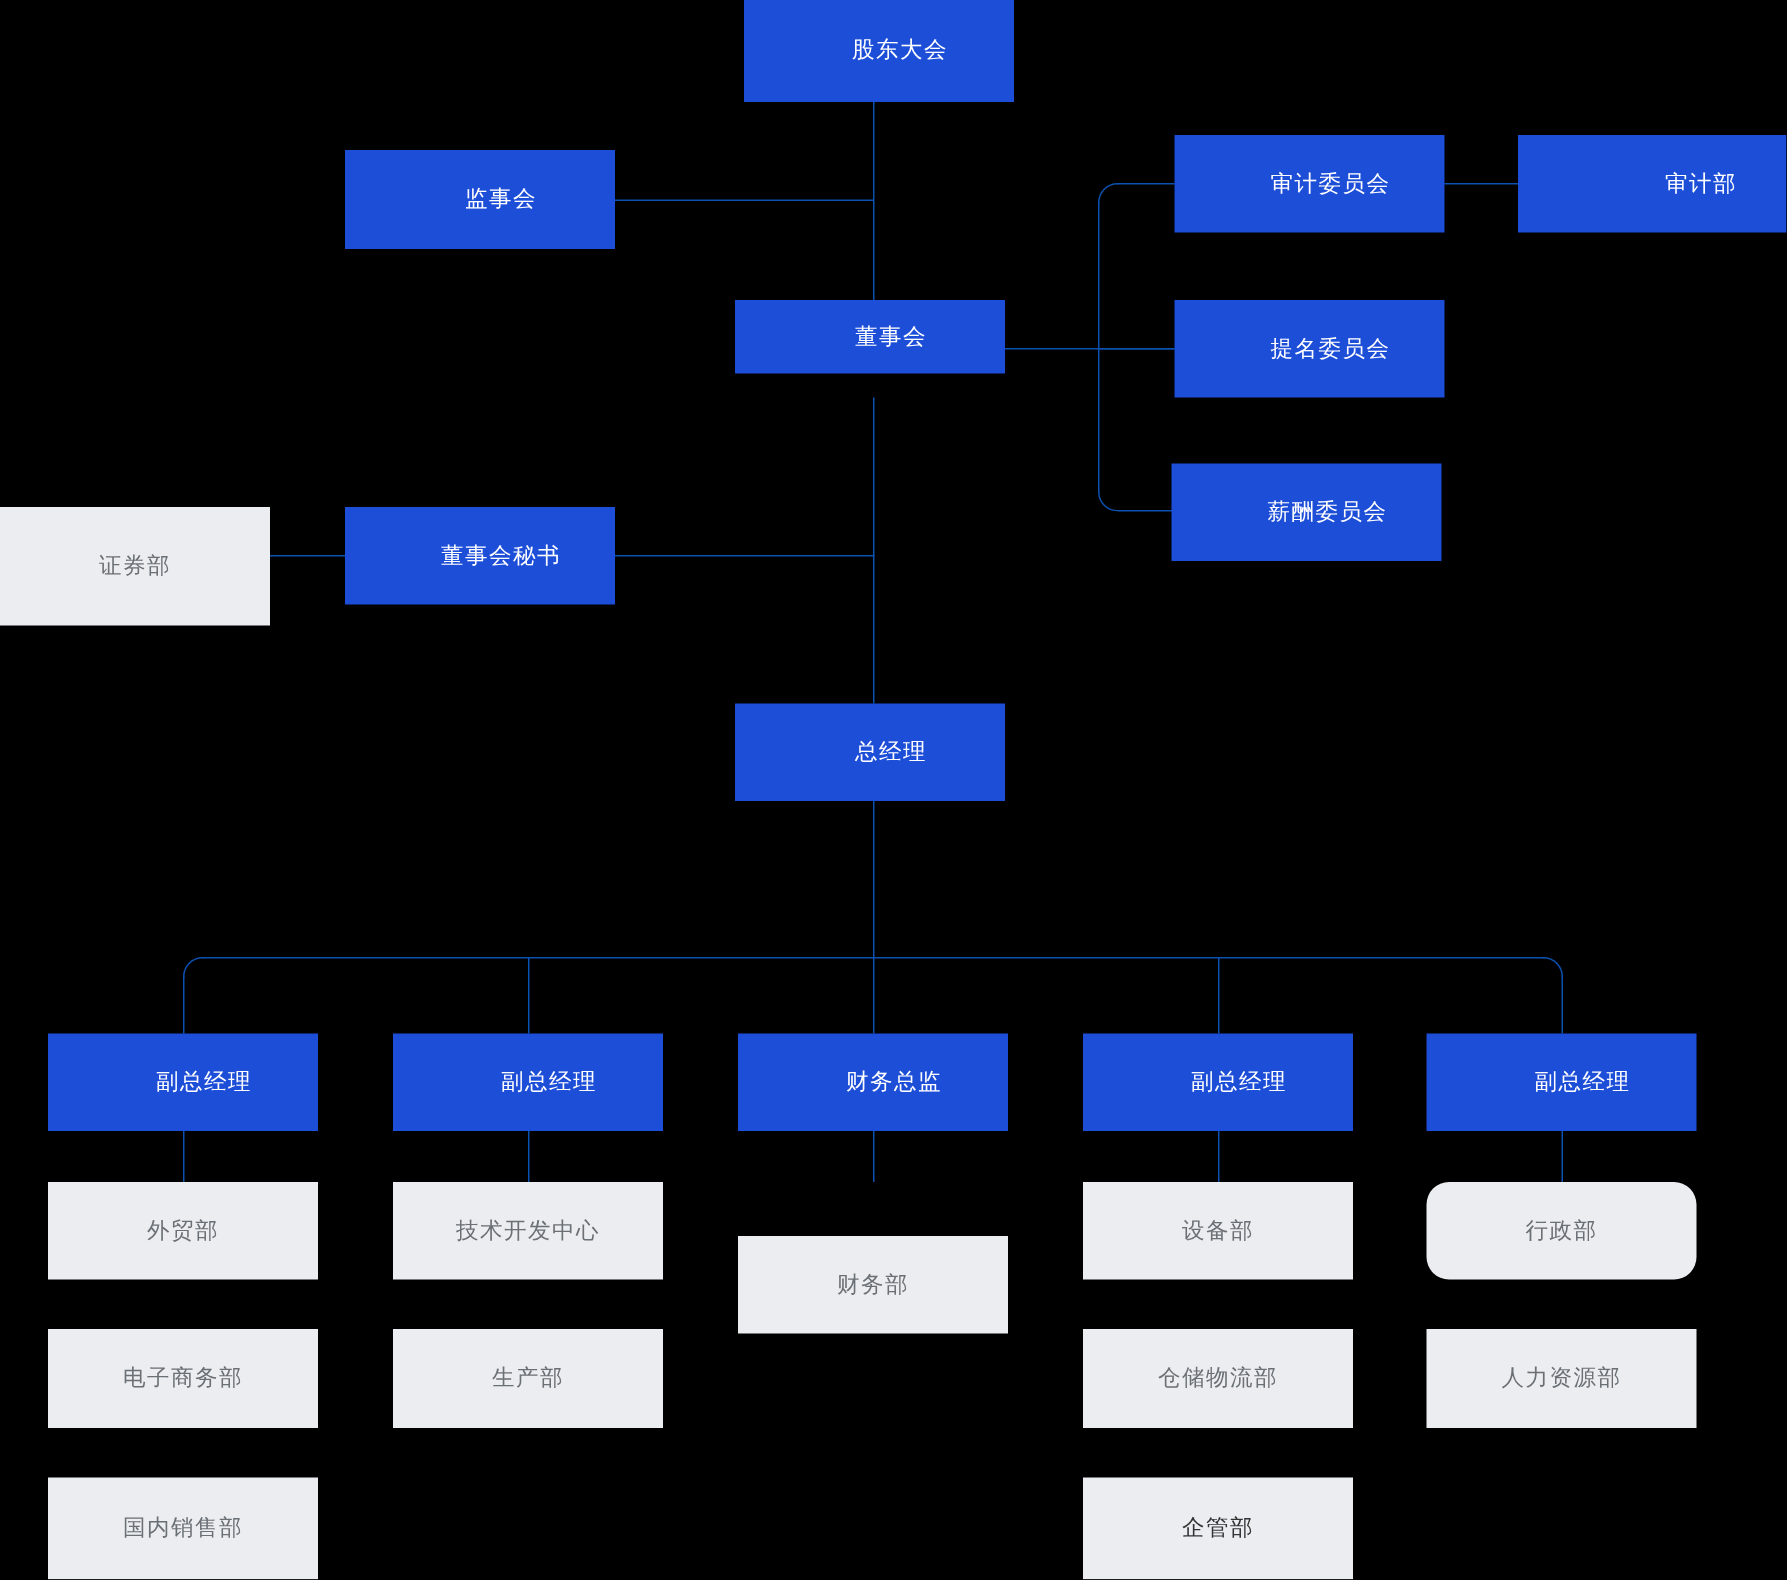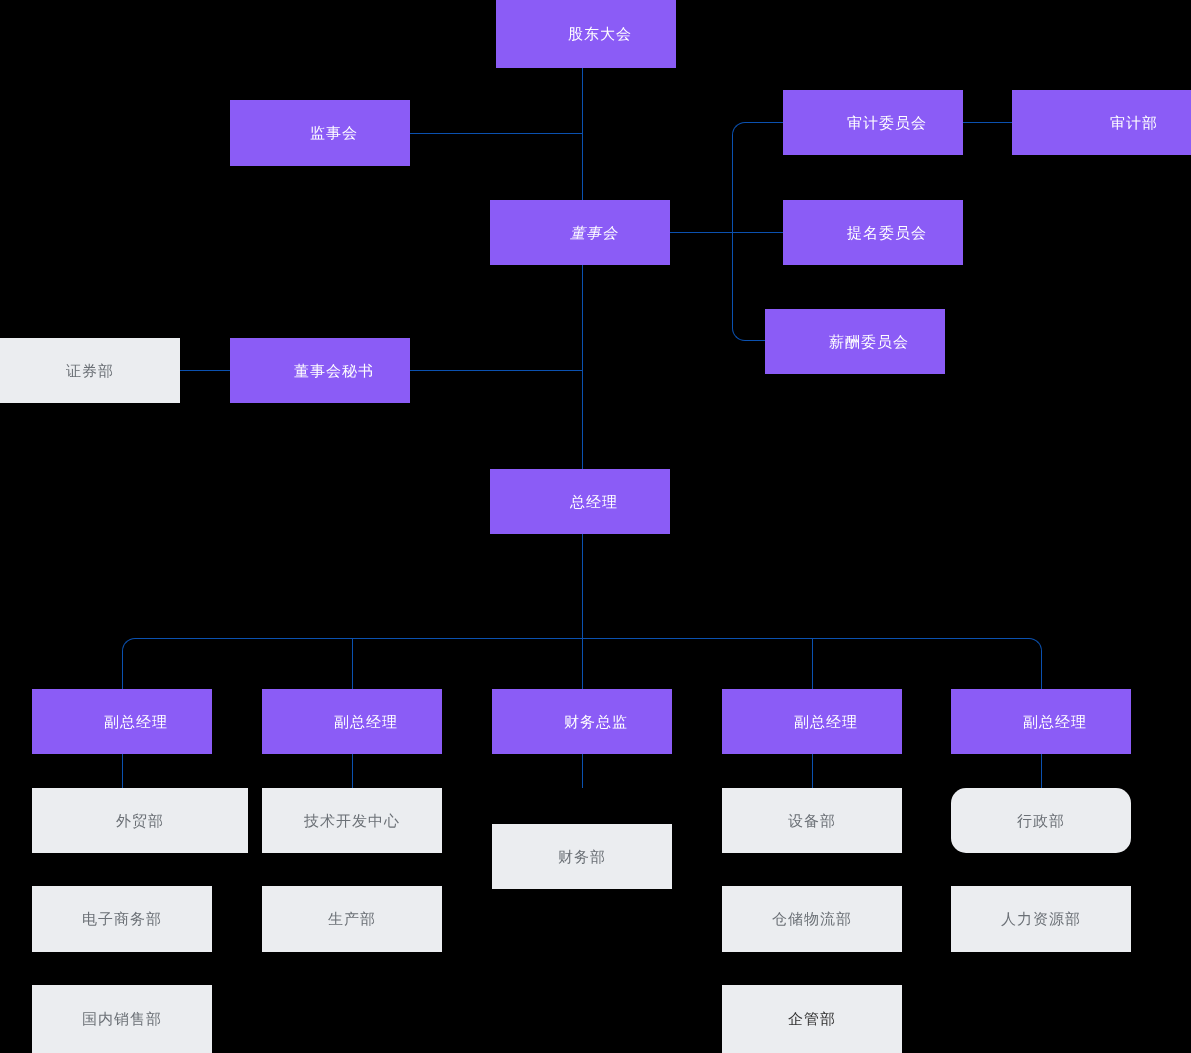--- a/index.html
+++ b/index.html
@@ -21,21 +21,21 @@
     align-items:center;
     justify-content:center;
     font-size:15px;
     letter-spacing:1px;
     text-align:center;
     line-height:1.2;
     z-index:5;
     user-select:none;
   }
   .node.blue{
-    background:#8b5cf6;
+    background:#1d4ed8;
     color:#ffffff;
     padding-left:28px;
   }
   .node.gray{
     background:#ebedf0;
     color:#6b7076;
   }
   .node.gray.dark{
     color:#333333;
   }
@@ -107,41 +107,41 @@
   <div class="ln lnv" style="left:1041px; top:754px; height:34px;"></div>
 
   <div class="node blue" style="left:496px; top:0px; width:180px; height:68px;">
     <span class="label">股东大会</span>
   </div>
 
   <div class="node blue" style="left:230px; top:100px; width:180px; height:66px;">
     <span class="label">监事会</span>
   </div>
 
-  <div class="node blue" style="left:490px; top:200px; width:180px; height:65px;font-style:italic;">
+  <div class="node blue" style="left:490px; top:200px; width:180px; height:49px;">
     <span class="label">董事会</span>
   </div>
 
   <div class="node blue" style="left:783px; top:90px; width:180px; height:65px;text-align:center;">
     <span class="label">审计委员会</span>
   </div>
 
   <div class="node blue" style="left:1012px; top:90px; width:216px; height:65px;">
     <span class="label">审计部</span>
   </div>
 
   <div class="node blue" style="left:783px; top:200px; width:180px; height:65px;">
     <span class="label">提名委员会</span>
   </div>
 
-  <div class="node blue" style="left:765px; top:309px; width:180px; height:65px;">
+  <div class="node blue" style="left:781px; top:309px; width:180px; height:65px;">
     <span class="label">薪酬委员会</span>
   </div>
 
-  <div class="node gray" style="left:0px; top:338px; width:180px; height:65px;">
+  <div class="node gray" style="left:0px; top:338px; width:180px; height:79px;">
     <span class="label">证券部</span>
   </div>
 
   <div class="node blue" style="left:230px; top:338px; width:180px; height:65px;">
     <span class="label">董事会秘书</span>
   </div>
 
   <div class="node blue" style="left:490px; top:469px; width:180px; height:65px;">
     <span class="label">总经理</span>
   </div>
@@ -155,21 +155,21 @@
   <div class="node blue" style="left:492px; top:689px; width:180px; height:65px;">
     <span class="label">财务总监</span>
   </div>
   <div class="node blue" style="left:722px; top:689px; width:180px; height:65px;">
     <span class="label">副总经理</span>
   </div>
   <div class="node blue" style="left:951px; top:689px; width:180px; height:65px;">
     <span class="label">副总经理</span>
   </div>
 
-  <div class="node gray" style="left:32px; top:788px; width:216px; height:65px;">
+  <div class="node gray" style="left:32px; top:788px; width:180px; height:65px;">
     <span class="label">外贸部</span>
   </div>
   <div class="node gray" style="left:262px; top:788px; width:180px; height:65px;">
     <span class="label">技术开发中心</span>
   </div>
   <div class="node gray" style="left:492px; top:824px; width:180px; height:65px;">
     <span class="label">财务部</span>
   </div>
   <div class="node gray" style="left:722px; top:788px; width:180px; height:65px;">
     <span class="label">设备部</span>

